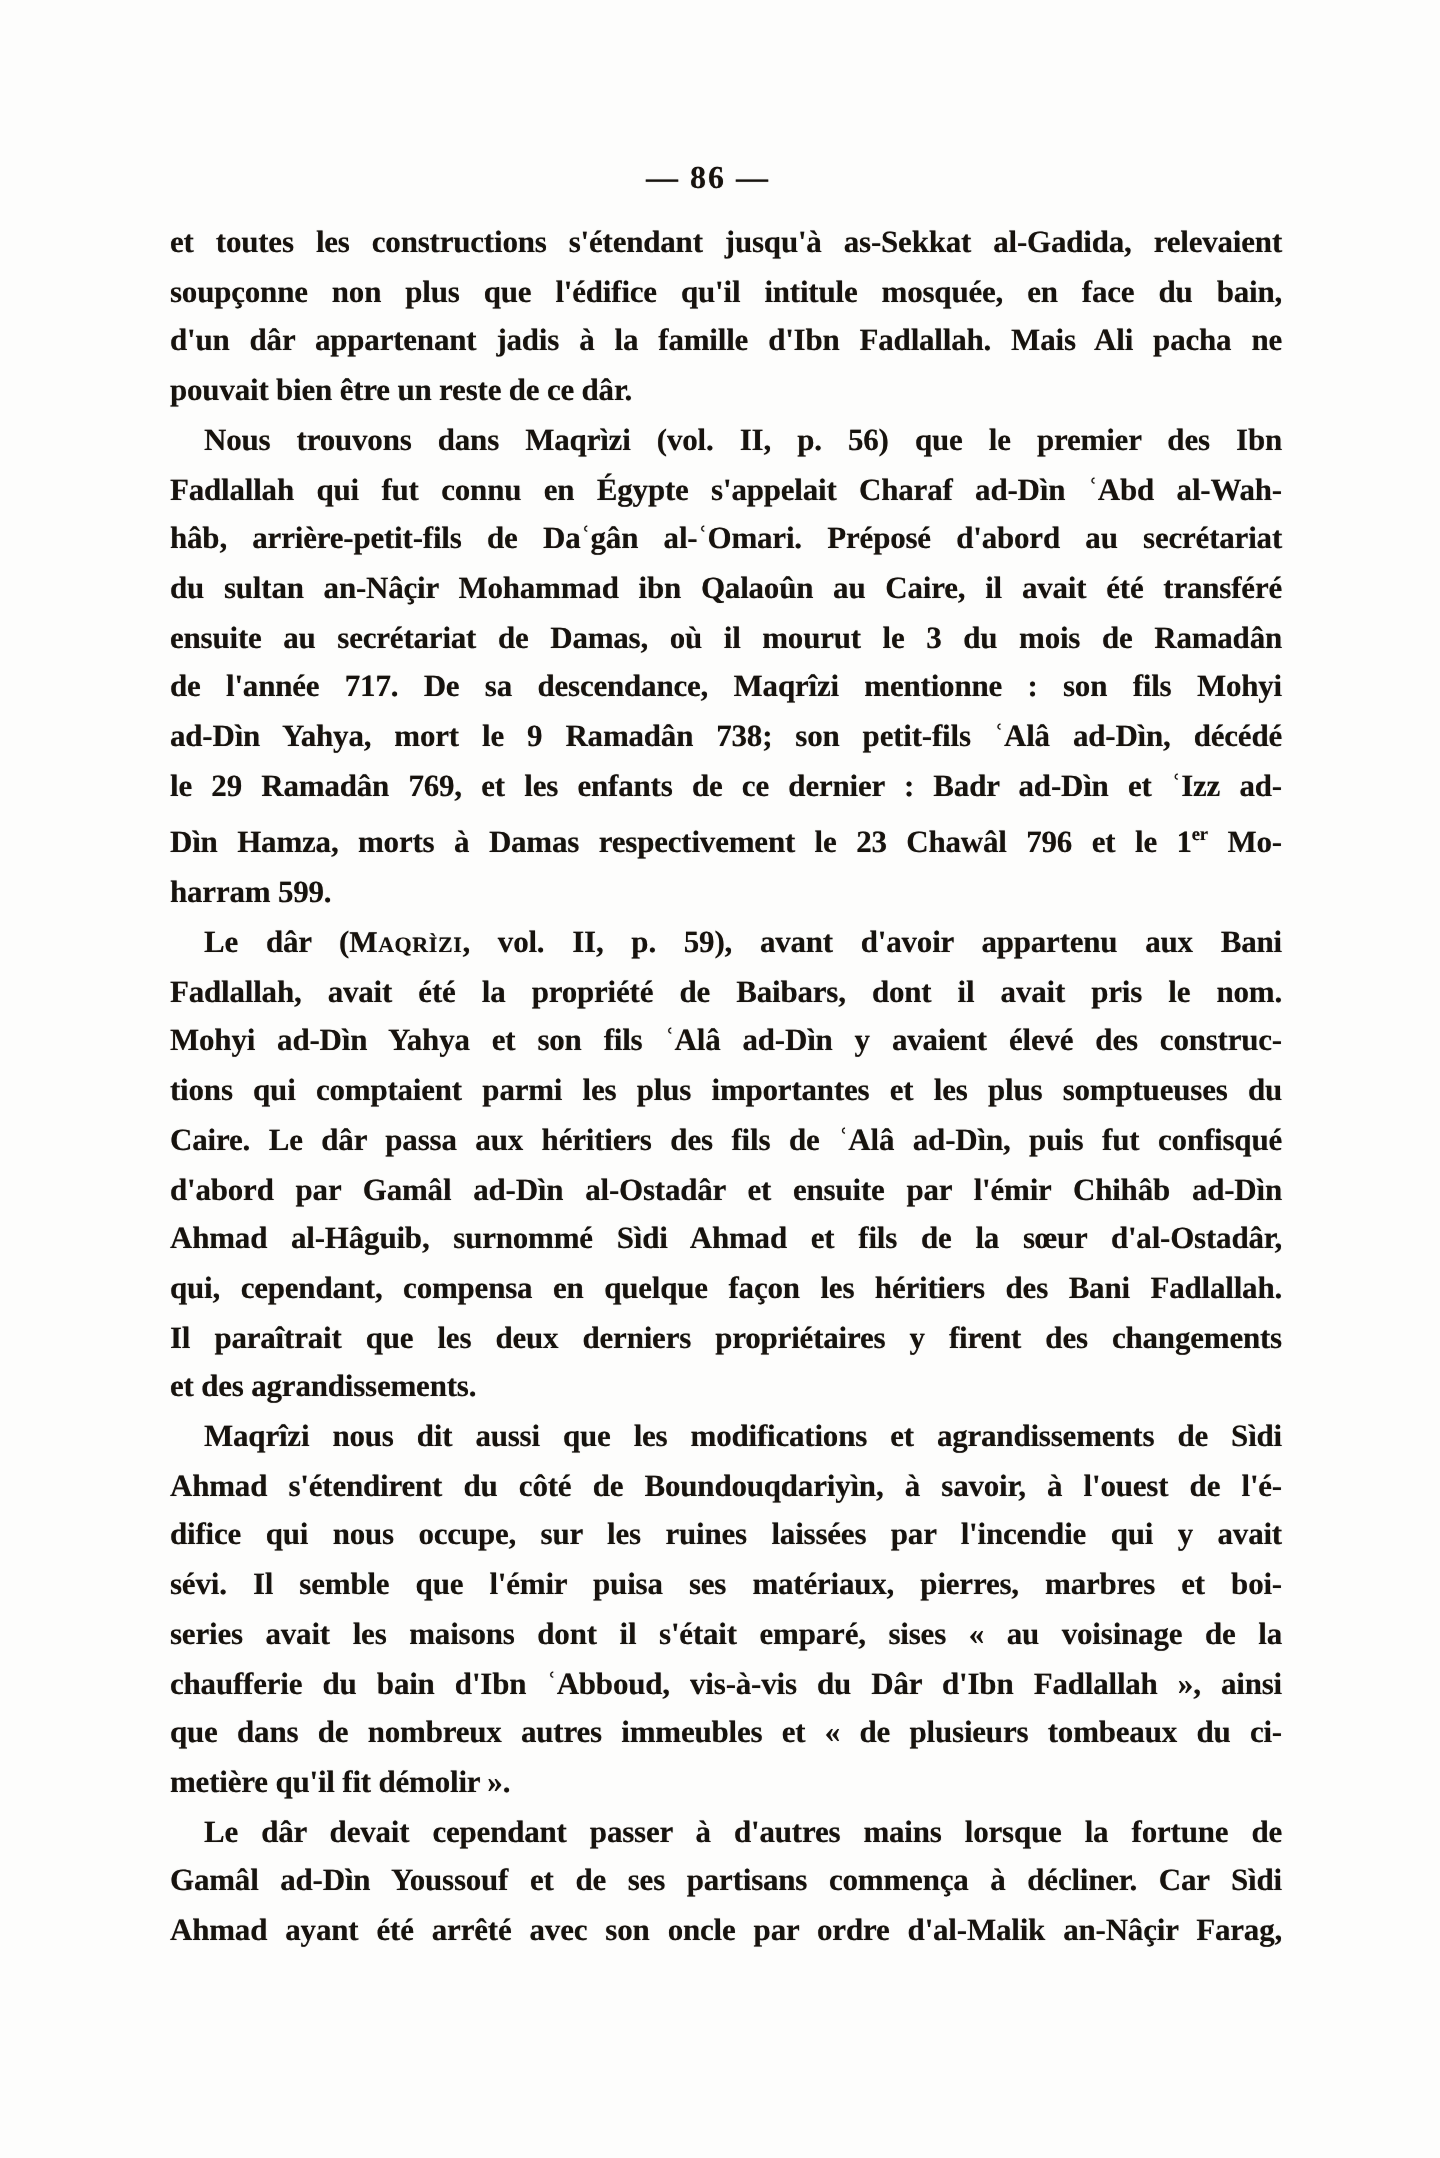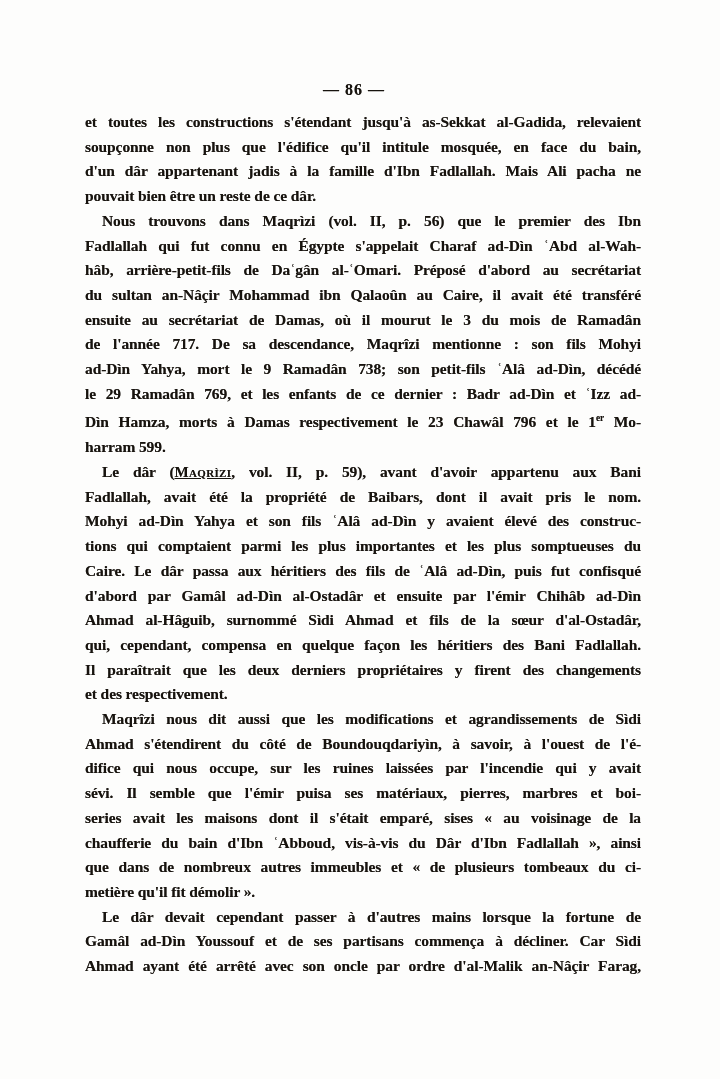--- a/index.html
+++ b/index.html
@@ -43,21 +43,21 @@
   }
   .paragraph { margin: 0; }
   .line {
     text-align: justify;
     text-align-last: justify;
     text-justify: inter-word;
     white-space: normal;
   }
   .line.lastline { text-align-last: left; }
   .line.indent { text-indent: 17px; }
-  .sc { font-variant: small-caps; font-size: 0.97em; letter-spacing: 0.3px; text-decoration: underline; }
+  .sc { font-variant: small-caps; font-size: 0.97em; letter-spacing: 0.3px; }
   .sup { vertical-align: super; font-size: 0.6em; font-weight: bold; }
 </style>
 </head>
 <body>
 
 <div class="book-page">
   <div class="page-number">— 86 —</div>
   <div class="page-text">
       <div class="paragraph">
         <div class="line">et toutes les constructions s'étendant jusqu'à as-Sekkat al-Gadida, relevaient</div>
@@ -80,21 +80,21 @@
       <div class="paragraph">
         <div class="line indent"><span>Le dâr (</span><span class="sc">Maqrìzi</span><span>, vol. II, p. 59), avant d'avoir appartenu aux Bani</span></div>
         <div class="line">Fadlallah, avait été la propriété de Baibars, dont il avait pris le nom.</div>
         <div class="line">Mohyi ad-Dìn Yahya et son fils ʿAlâ ad-Dìn y avaient élevé des construc-</div>
         <div class="line">tions qui comptaient parmi les plus importantes et les plus somptueuses du</div>
         <div class="line">Caire. Le dâr passa aux héritiers des fils de ʿAlâ ad-Dìn, puis fut confisqué</div>
         <div class="line">d'abord par Gamâl ad-Dìn al-Ostadâr et ensuite par l'émir Chihâb ad-Dìn</div>
         <div class="line">Ahmad al-Hâguib, surnommé Sìdi Ahmad et fils de la sœur d'al-Ostadâr,</div>
         <div class="line">qui, cependant, compensa en quelque façon les héritiers des Bani Fadlallah.</div>
         <div class="line">Il paraîtrait que les deux derniers propriétaires y firent des changements</div>
-        <div class="line lastline">et des respectivement.</div>
+        <div class="line lastline">et des agrandissements.</div>
       </div>
       <div class="paragraph">
         <div class="line indent">Maqrîzi nous dit aussi que les modifications et agrandissements de Sìdi</div>
         <div class="line">Ahmad s'étendirent du côté de Boundouqdariyìn, à savoir, à l'ouest de l'é-</div>
         <div class="line">difice qui nous occupe, sur les ruines laissées par l'incendie qui y avait</div>
         <div class="line">sévi. Il semble que l'émir puisa ses matériaux, pierres, marbres et boi-</div>
         <div class="line">series avait les maisons dont il s'était emparé, sises « au voisinage de la</div>
         <div class="line">chaufferie du bain d'Ibn ʿAbboud, vis-à-vis du Dâr d'Ibn Fadlallah », ainsi</div>
         <div class="line">que dans de nombreux autres immeubles et « de plusieurs tombeaux du ci-</div>
         <div class="line lastline">metière qu'il fit démolir ».</div>

